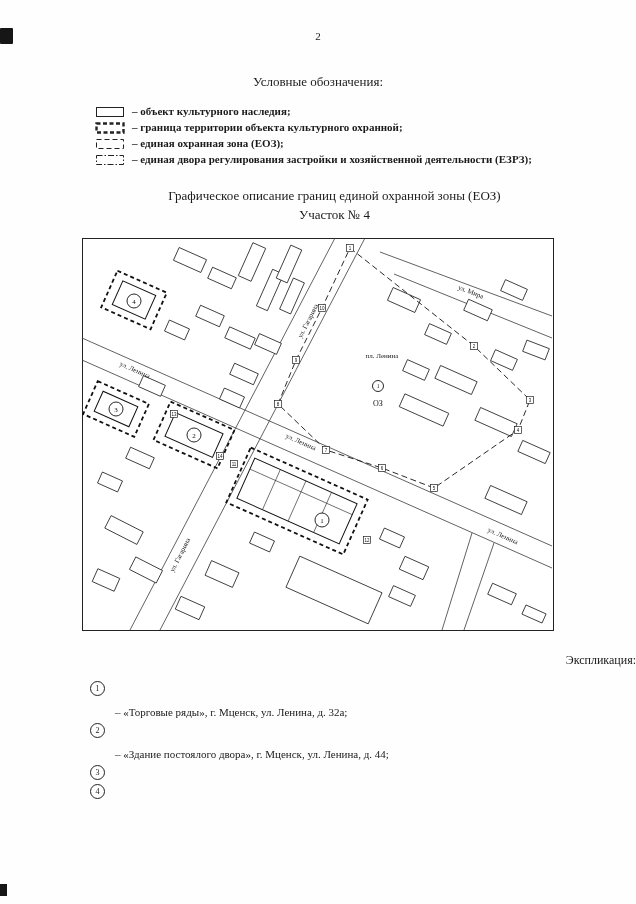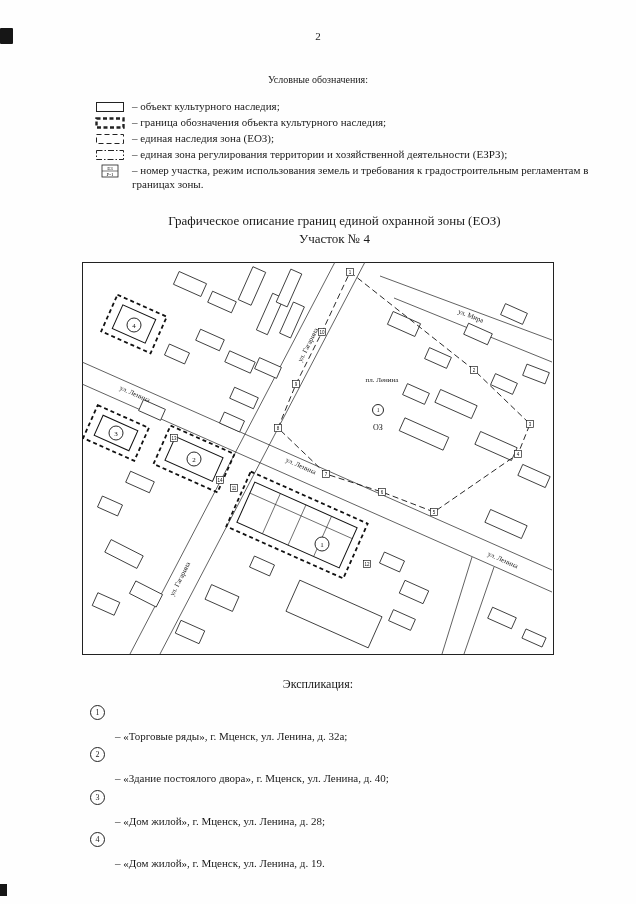--- a/index.html
+++ b/index.html
@@ -4,41 +4,41 @@
 <style>
   html,body{margin:0;padding:0;}
   body{
     width:636px;height:904px;background:#fefefe;position:relative;
     font-family:"Liberation Serif",serif;color:#1a1a1a;overflow:hidden;
   }
   .artifact{position:absolute;background:#161616;}
   .artifact-top{left:0;top:28px;width:13px;height:16px;border-radius:1px;}
   .artifact-bottom{left:0;top:884px;width:7px;height:12px;}
   .page-number{text-align:center;padding-top:30px;font-size:11px;}
-  .legend-title{text-align:center;margin-top:32px;font-size:10px;}
+  .legend-title{text-align:center;margin-top:32px;font-size:13px;}
   .legend-list{margin:15px 38px 0 95px;font-size:11px;}
-  .legend-row{display:flex;gap:7px;margin-bottom:2px;align-items:flex-start;}
+  .legend-row{display:flex;gap:7px;margin-bottom:2px;align-items:flex-start;font-weight:bold;}
   .legend-row svg{flex:none;display:block;}
   .legend-text{line-height:1.25;max-width:470px;}
   .map-title{text-align:center;margin-top:20px;font-size:13px;line-height:1.45;margin-left:33px;}
   .map-wrap{width:472px;margin:13px auto 0;}
   .map-wrap svg{display:block;background:#fff;}
   .street-line{stroke:#3a3a3a;stroke-width:0.8;}
   .building{fill:#ffffff;stroke:#2a2a2a;stroke-width:0.8;}
   .heritage{stroke:#111;stroke-width:1;}
   .terr-line{fill:none;stroke:#111;stroke-width:1.8;stroke-dasharray:4 3;}
   .eoz-line{fill:none;stroke:#111;stroke-width:0.9;stroke-dasharray:6 3.5;}
   .inner-line{stroke:#2a2a2a;stroke-width:0.6;}
   .street-label{font-size:7px;fill:#222;text-anchor:middle;font-family:"Liberation Serif",serif;}
   .pt-box{fill:#fff;stroke:#222;stroke-width:0.7;}
   .pt-num{font-size:4.5px;fill:#111;text-anchor:middle;font-family:"Liberation Sans",sans-serif;}
   .marker-circle{fill:#fff;stroke:#111;stroke-width:0.9;}
   .marker-num{font-size:7px;fill:#111;text-anchor:middle;font-family:"Liberation Serif",serif;}
   .oz-text{font-size:8px;fill:#111;text-anchor:middle;font-family:"Liberation Serif",serif;}
-  .explication-title{text-align:center;margin-top:22px;font-size:12px;}
+  .explication-title{text-align:right;margin-top:22px;font-size:12px;}
   .explication-list{margin:13px 40px 0 90px;font-size:11px;}
   .exp-row{display:flex;gap:10px;margin-bottom:4px;align-items:flex-start;}
   .exp-num{width:13px;height:13px;border:1px solid #222;border-radius:50%;
     font-size:8px;display:flex;align-items:center;justify-content:center;flex:none;}
   .exp-text{line-height:1.3;margin-top:24px;}
 </style>
 </head>
 <body>
 
 <div class="artifact artifact-top"></div>
@@ -51,42 +51,33 @@
     <div class="legend-row">
       <svg width="30" height="14">
         <rect x="1.5" y="2.5" width="27" height="9" fill="none" stroke="#222" stroke-width="1"></rect>
       </svg>
       <span class="legend-text">– объект культурного наследия;</span>
     </div>
     <div class="legend-row">
       <svg width="30" height="14">
         <rect x="1.5" y="2.5" width="27" height="9" fill="none" stroke="#222" stroke-width="2.4" stroke-dasharray="4 2.5"></rect>
       </svg>
-      <span class="legend-text">– граница обозначения объекта культурного наследия;</span>
+      <span class="legend-text">– граница территории объекта культурного охранной;</span>
     </div>
     <div class="legend-row">
       <svg width="30" height="14">
         <rect x="1.5" y="2.5" width="27" height="9" fill="none" stroke="#222" stroke-width="1" stroke-dasharray="5 3"></rect>
       </svg>
-      <span class="legend-text">– единая наследия зона (ЕОЗ);</span>
+      <span class="legend-text">– единая охранная зона (ЕОЗ);</span>
     </div>
     <div class="legend-row">
       <svg width="30" height="14">
         <rect x="1.5" y="2.5" width="27" height="9" fill="none" stroke="#222" stroke-width="1" stroke-dasharray="6 2 1.5 2"></rect>
       </svg>
-      <span class="legend-text">– единая зона регулирования территории и хозяйственной деятельности (ЕЗРЗ);</span>
-    </div>
-    <div class="legend-row">
-      <svg width="30" height="14">
-        <rect x="7" y="1" width="16" height="12" fill="none" stroke="#222" stroke-width="0.8"></rect>
-        <line x1="7" y1="7" x2="23" y2="7" stroke="#222" stroke-width="0.6"></line>
-        <text x="15" y="6.2" text-anchor="middle" font-size="5" fill="#111">ЕЗ</text>
-        <text x="15" y="12.2" text-anchor="middle" font-size="5" fill="#111">Р-1</text>
-      </svg>
-      <span class="legend-text">– номер участка, режим использования земель и требования к градостроительным регламентам в границах зоны.</span>
+      <span class="legend-text">– единая двора регулирования застройки и хозяйственной деятельности (ЕЗРЗ);</span>
     </div>
   </div>
 
 <div class="map-title">
   <div>Графическое описание границ единой охранной зоны (ЕОЗ)</div>
   <div>Участок № 4</div>
 </div>
 
 <div class="map-wrap">
 <svg width="472" height="393" viewBox="0 0 472 393" xmlns="http://www.w3.org/2000/svg">
@@ -226,23 +217,21 @@
 </div>
 
 <div class="explication-title">Экспликация:</div>
 <div class="explication-list">
     <div class="exp-row">
       <span class="exp-num">1</span>
       <span class="exp-text">– «Торговые ряды», г. Мценск, ул. Ленина, д. 32а;</span>
     </div>
     <div class="exp-row">
       <span class="exp-num">2</span>
-      <span class="exp-text">– «Здание постоялого двора», г. Мценск, ул. Ленина, д. 40;</span>
+      <span class="exp-text">– «Здание постоялого двора», г. Мценск, ул. Ленина, д. 44;</span>
     </div>
     <div class="exp-row">
       <span class="exp-num">3</span>
-      <span class="exp-text">– «Дом жилой», г. Мценск, ул. Ленина, д. 28;</span>
     </div>
     <div class="exp-row">
       <span class="exp-num">4</span>
-      <span class="exp-text">– «Дом жилой», г. Мценск, ул. Ленина, д. 19.</span>
     </div>
   </div>
 
 </body></html>

